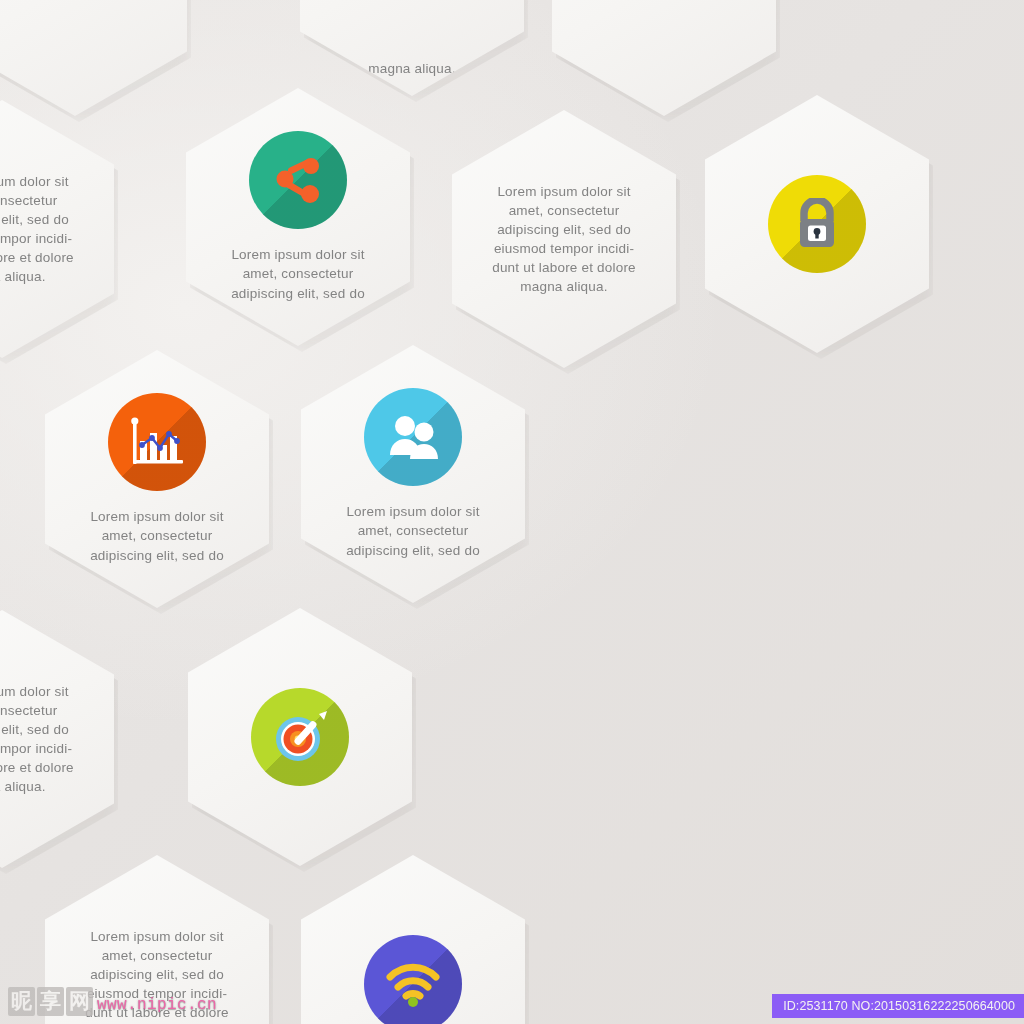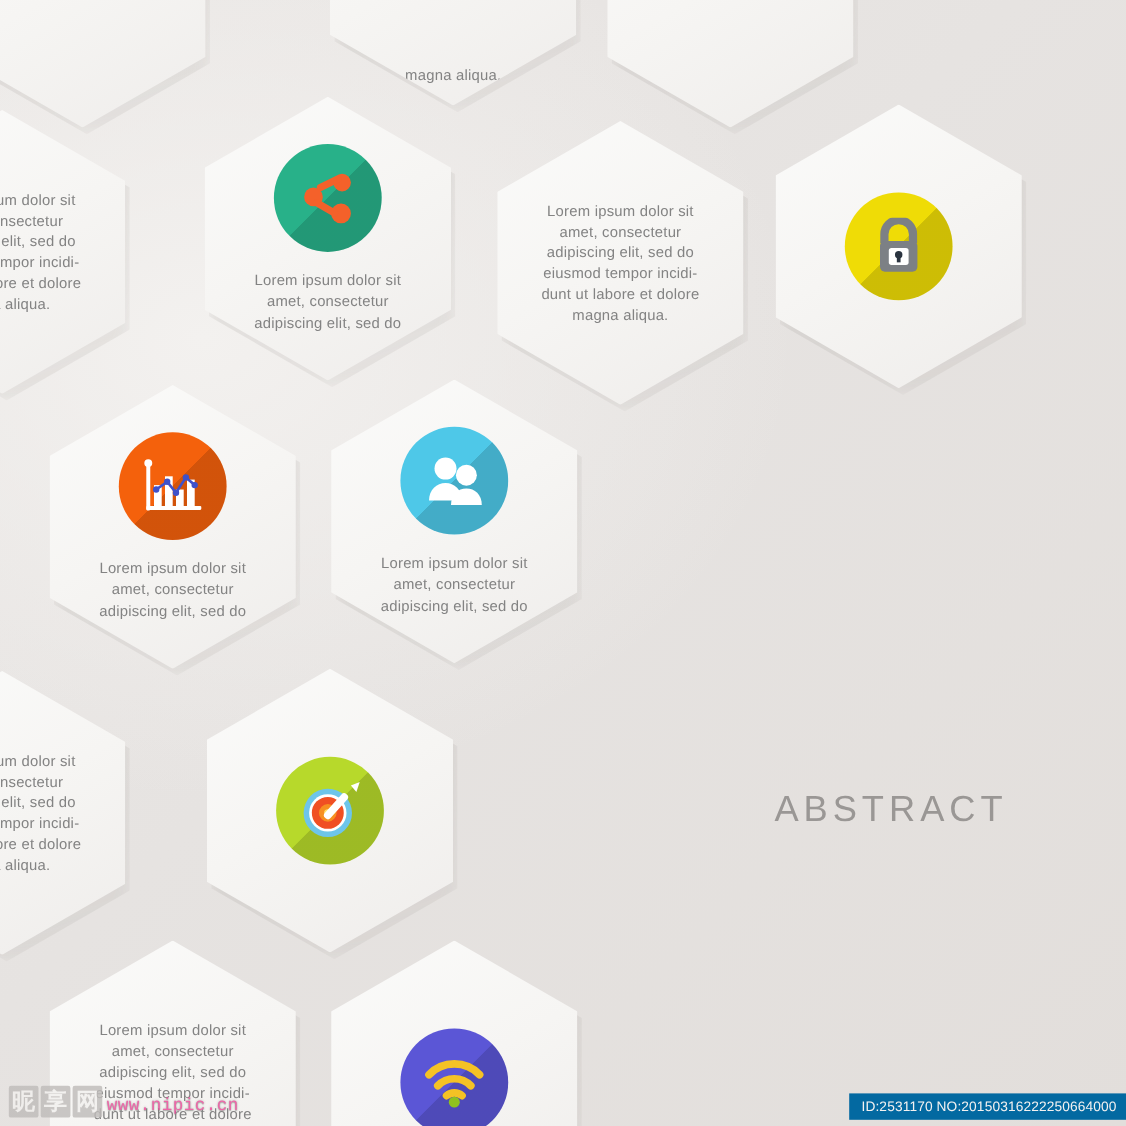--- a/index.html
+++ b/index.html
@@ -75,21 +75,21 @@
     width:27px;height:29px;line-height:29px;text-align:center;
     border-radius:2px;
   }
   #wm-left .url{
     font-family:Liberation Mono, monospace;font-size:16px;color:#ec4899;
     letter-spacing:.4px;padding-bottom:2px;
     text-shadow:0 0 2px rgba(140,138,136,.9),0 1px 1px rgba(120,118,116,.7);
   }
   #wm-right{
     position:absolute;right:0;bottom:6px;
-    background:#0369a1;color:#f4f2f1;
+    background:#8b5cf6;color:#f4f2f1;
     font-family:"Liberation Sans",sans-serif;font-size:12.5px;
     padding:5px 9px 5px 11px;letter-spacing:.1px;white-space:nowrap;
   }
 </style>
 </head>
 <body>
 
 <div id="hexfield">
     <div class="hexshadow" style="left: -33px; top: -136px;"></div>
     <div class="hex" style="left: -37px; top: -142px;"></div>
@@ -236,21 +236,20 @@
             <path d="M21 35 a11 11 0 0 1 14 0"></path>
           </g>
           <circle cx="28" cy="41" r="5" fill="#8fc21f"></circle>
         </svg>
         <div class="longshadow"></div>
       </div>
     </div>
   </div>
 
 <div id="wordmark">
-  <div class="l1">ABSTRACT</div>
 </div>
 
 <div id="wm-left">
   <div class="cnlogo">
     <span>昵</span>
     <span>享</span>
     <span>网</span>
   </div>
   <div class="url">www.nipic.cn</div>
 </div>

